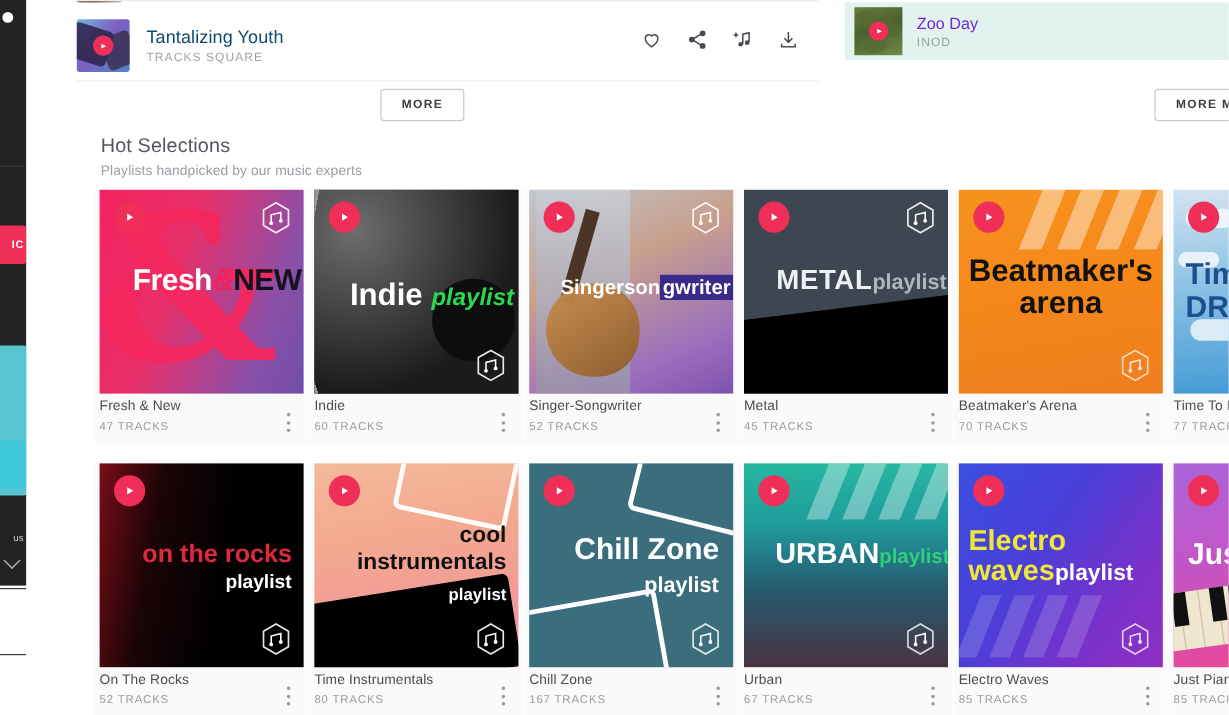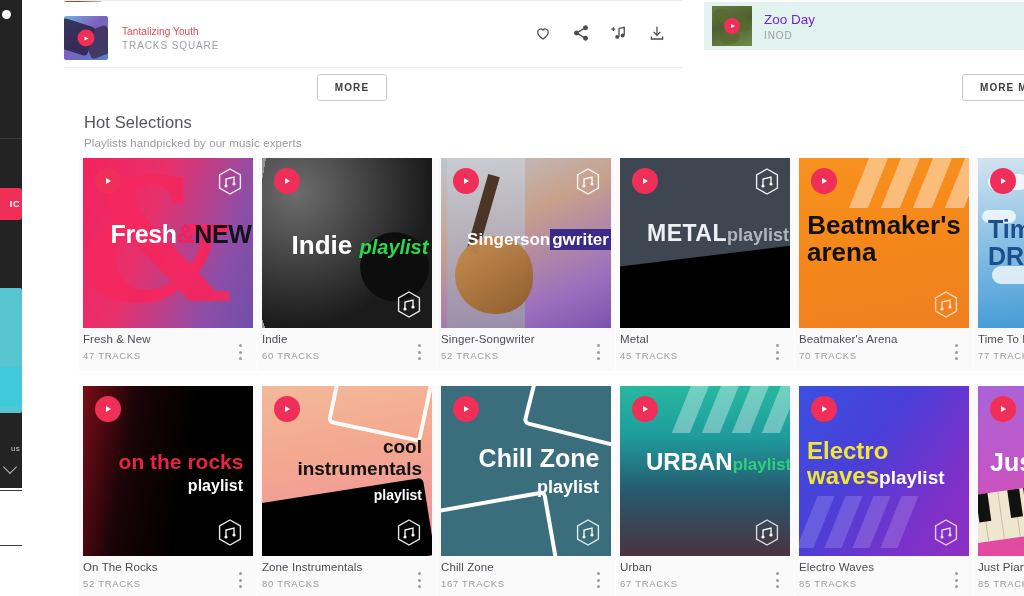--- a/index.html
+++ b/index.html
@@ -74,21 +74,21 @@
   }
   .play-badge:after {
     content: ""; display: block;
     border-left: 5px solid #fff; border-top: 3.4px solid transparent; border-bottom: 3.4px solid transparent;
     margin-left: 1.6px;
   }
   .track-art .play-badge { left: 50%; top: 50%; transform: translate(-50%,-50%); width: 17px; height: 17px; }
   .track-art .play-badge:after { border-left-width: 4px; border-top-width: 2.6px; border-bottom-width: 2.6px; margin-left: 1.2px; }
 
   .track-meta { margin-left: 14px; }
-  .track-title { font-size: 10px; color: #ef4444; letter-spacing: .1px; }
+  .track-title { font-size: 15px; color: #0c4a6e; letter-spacing: .1px; }
   .track-artist { font-size: 10px; color: #a0a0a8; letter-spacing: .9px; margin-top: 3px; }
 
   .track-actions {
     position: absolute; right: 16px; top: 24px; display: flex; align-items: center; gap: 20px;
   }
   .act-icon { width: 18px; height: 18px; color: #4a4a55; cursor: pointer; }
   .act-icon svg { display: block; width: 18px; height: 18px; }
 
   .track-sep { position: absolute; left: 42px; top: 0; width: 618px; height: 1px; background: #ececec; }
   .track-sep.bot { top: 67px; }
@@ -184,21 +184,21 @@
     position: absolute; left: -18px; top: 98px; width: 215px; height: 110px; background: #000;
     transform: rotate(-7deg); border-radius: 7px 20px 0 0;
   }
   .art-metal .t { top: 62px; font-size: 23px; font-weight: bold; }
   .art-metal .t .w { color: #eef1f4; letter-spacing: .5px; } .art-metal .t .g { color: #aeb6bf; font-size: 18px; font-weight: bold; }
 
   .art-beat { background: linear-gradient(170deg,#f7921e 0%,#f5861a 55%,#ef7f1f 100%); }
   .art-beat .stripes { position: absolute; right: -6px; top: -10px; width: 120px; height: 60px; }
   .art-beat .stripes i { position: absolute; top: 0; width: 19px; height: 60px; background: rgba(255,255,255,.42); transform: skewX(-22deg); }
   .art-beat .t { top: 54px; font-size: 26px; font-weight: bold; color: #111; line-height: 27px; padding: 0 8px; }
-  .art-beat .t .r2 { display: block; text-align: left; }
+  .art-beat .t .r2 { display: block; text-align: center; }
 
   .art-time { background: linear-gradient(175deg,#d3e3f0 0%,#8fc4e6 42%,#3e97d4 100%); }
   .art-time .cloud { position: absolute; background: rgba(255,255,255,.75); border-radius: 20px; }
   .art-time .t { top: 58px; font-size: 25px; font-weight: bold; color: #1f4e8f; line-height: 27px; text-align: left; padding-left: 10px; }
 
   .art-rocks { background: linear-gradient(100deg,#7a0d17 0%,#1a0407 28%,#000 60%,#000 100%); }
   .art-rocks .t { top: 64px; font-size: 21px; font-weight: bold; }
   .art-rocks .t .r { color: #e2283f; } .art-rocks .t .w { color: #fff; font-size: 16px; display: block; text-align: right; padding-right: 10px; margin-top: 3px; }
 
   .art-cool { background: linear-gradient(170deg,#f3b99a 0%,#f3a78f 40%,#f08fa4 100%); }
@@ -549,21 +549,21 @@
                 <circle cx="16" cy="16" r="1.6" fill="#fff"></circle>
               </svg>
           </span>
           <div class="thumb-text t">
             <span>cool</span><br>
             <span>instrumentals</span>
             <span class="p">playlist</span>
           </div>
         </div>
         <div class="card-foot">
-          <div class="card-name">Zone Instrumentals</div>
+          <div class="card-name">Time Instrumentals</div>
           <div class="card-tracks">80 TRACKS</div>
           <div class="kebab">
               <i></i>
               <i></i>
               <i></i>
             </div>
         </div>
       </div>
 
       <div class="card">

